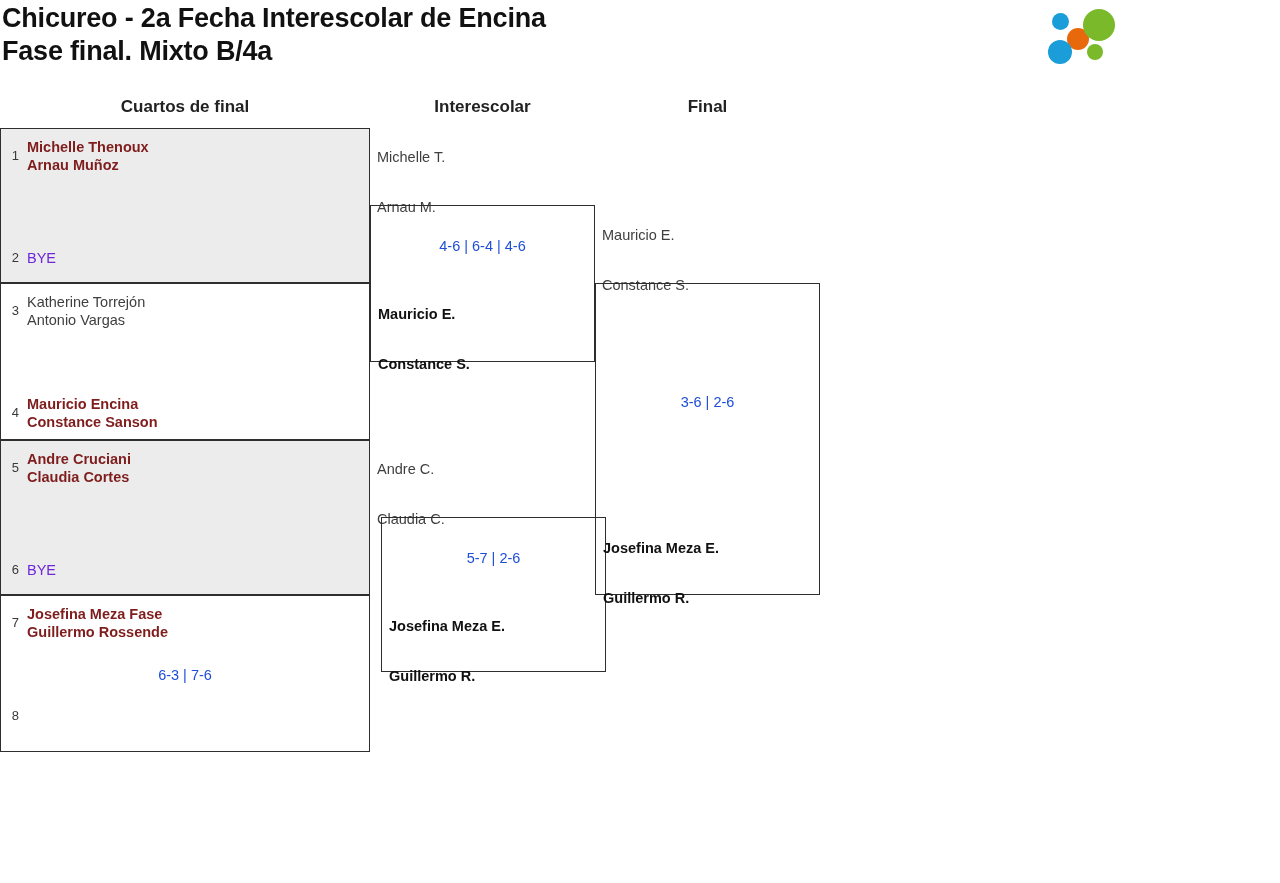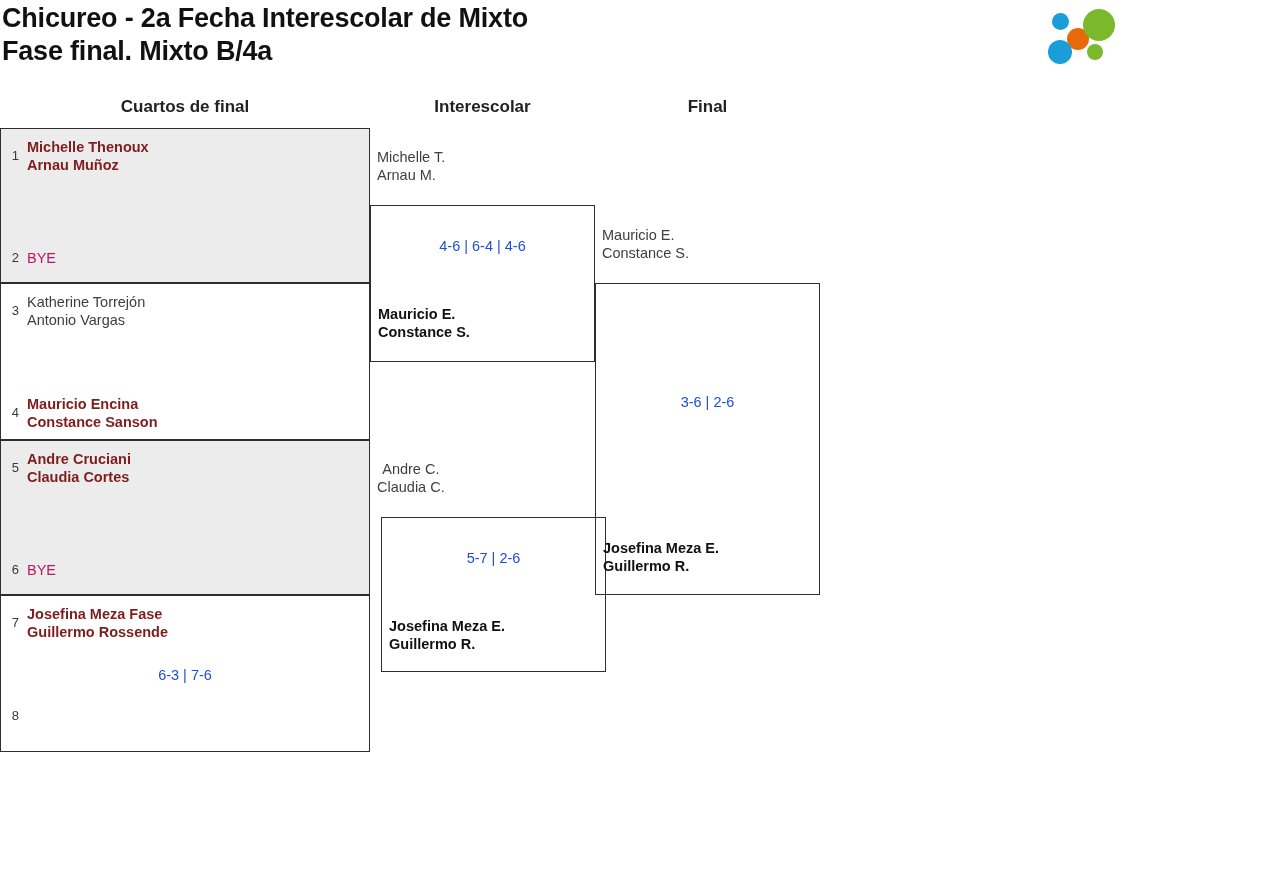--- a/index.html
+++ b/index.html
@@ -41,48 +41,48 @@
   }
   .seed {
     width: 26px; min-width: 26px; text-align: right; padding-right: 8px;
     font-size: 13px; color: #3a3a3a; line-height: 18px;
     align-self: center;
   }
   .names { display: flex; flex-direction: column; }
   .nm { white-space: nowrap; }
   .winner .nm { font-weight: 700; color: #7f1d1d; }
   .loser .nm { font-weight: 400; color: #3f3f3f; }
-  .bye-label { font-weight: 400; color: #be185d; font-size: 14.5px; line-height: 18px; }
+  .bye-label { font-weight: 400; color: #6d28d9; font-size: 14.5px; line-height: 18px; }
 
   .score {
     position: absolute; width: 100%; text-align: center;
     font-size: 14.5px; color: #1d4ed8; line-height: 18px;
   }
 
   
   .sf-box, .fn-box {
     position: absolute;
     border: 1px solid #2e2e2e;
     background: transparent;
   }
   .adv {
     position: absolute;
     display: flex; flex-direction: column;
-    font-size: 14.5px; line-height: 18px;
+    font-size: 14.5px; line-height: 18px; gap: 32px;
   }
   .adv.winner .nm { font-weight: 700; color: #111; }
   .adv.loser  .nm { font-weight: 400; color: #3f3f3f; }
 </style>
 </head>
 <body>
 
 <div class="page">
 
   <div class="title-block">
-    <div class="title-line">Chicureo - 2a Fecha Interescolar de Mixto</div>
+    <div class="title-line">Chicureo - 2a Fecha Interescolar de Encina</div>
     <div class="title-line">Fase final. Mixto B/4a</div>
   </div>
 
   <div class="logo">
     <div class="logo-dots">
       <div class="dot" style="left:4px;  top:7px;  width:17px; height:17px; background:#1b9dd9;"></div>
       <div class="dot" style="left:19px; top:22px; width:22px; height:22px; background:#e8690b;"></div>
       <div class="dot" style="left:0px;  top:34px; width:24px; height:24px; background:#1b9dd9;"></div>
       <div class="dot" style="left:35px; top:3px;  width:32px; height:32px; background:#7ab929;"></div>
       <div class="dot" style="left:39px; top:38px; width:16px; height:16px; background:#7ab929;"></div>
@@ -162,21 +162,21 @@
     </div>
 
     <div class="sf-box" style="left:370px; top:205px; width:225px; height:157px;">
       <div class="score" style="top:31px;">4-6 | 6-4 | 4-6</div>
       <div class="adv winner" style="left:7px; top:99px;">
         <span class="nm">Mauricio E.</span>
         <span class="nm">Constance S.</span>
       </div>
     </div>
 
-    <div class="adv loser" style="left:377px; top:460px;align-items:center;">
+    <div class="adv loser" style="left:377px; top:460px;">
       <span class="nm">Andre C.</span>
       <span class="nm">Claudia C.</span>
     </div>
 
     <div class="sf-box" style="left:370px; top:517px; width:225px; height:155px;margin-left:11px;">
       <div class="score" style="top:31px;">5-7 | 2-6</div>
       <div class="adv winner" style="left:7px; top:99px;">
         <span class="nm">Josefina Meza E.</span>
         <span class="nm">Guillermo R.</span>
       </div>

